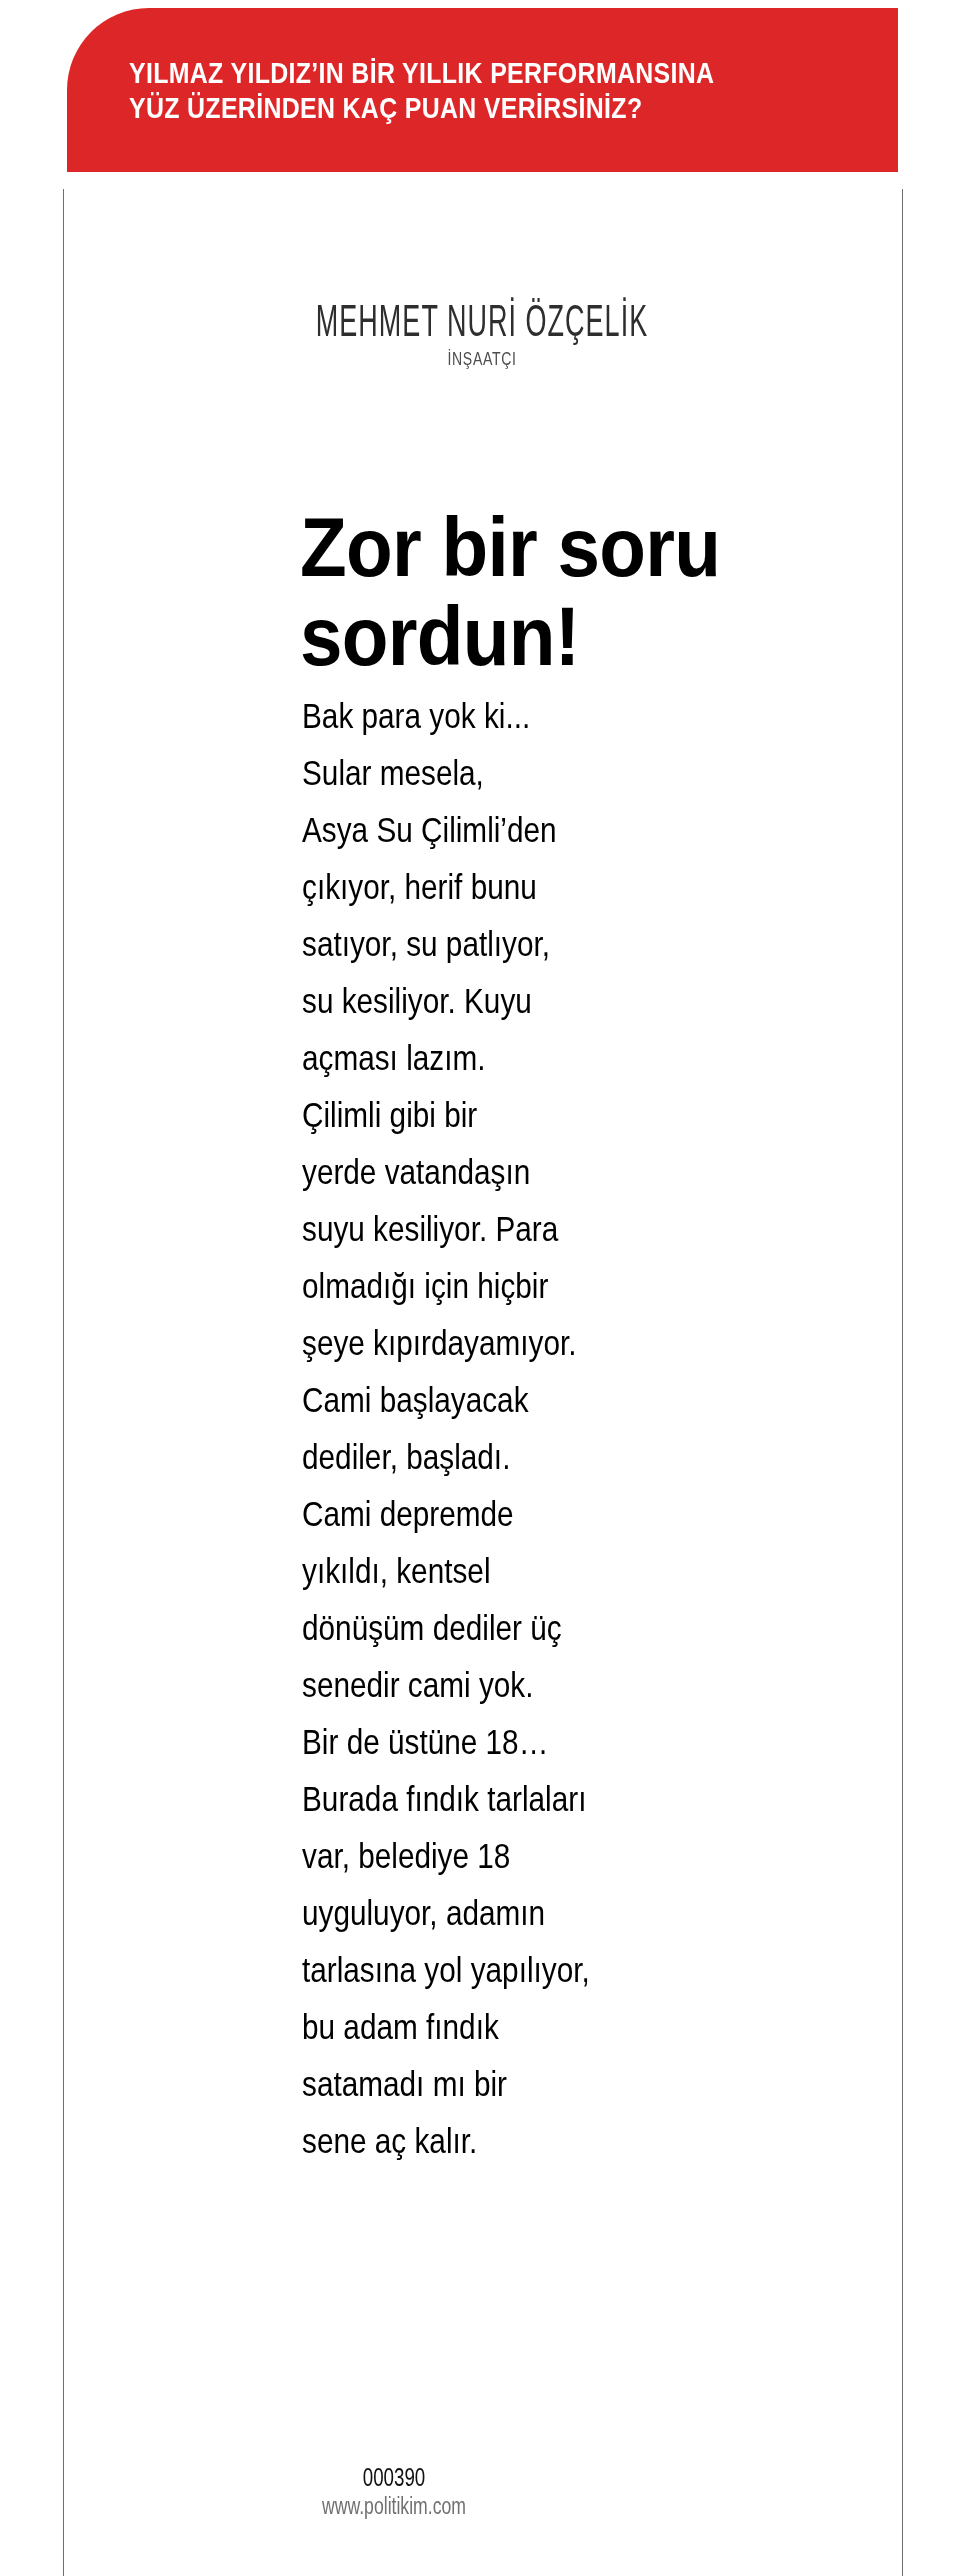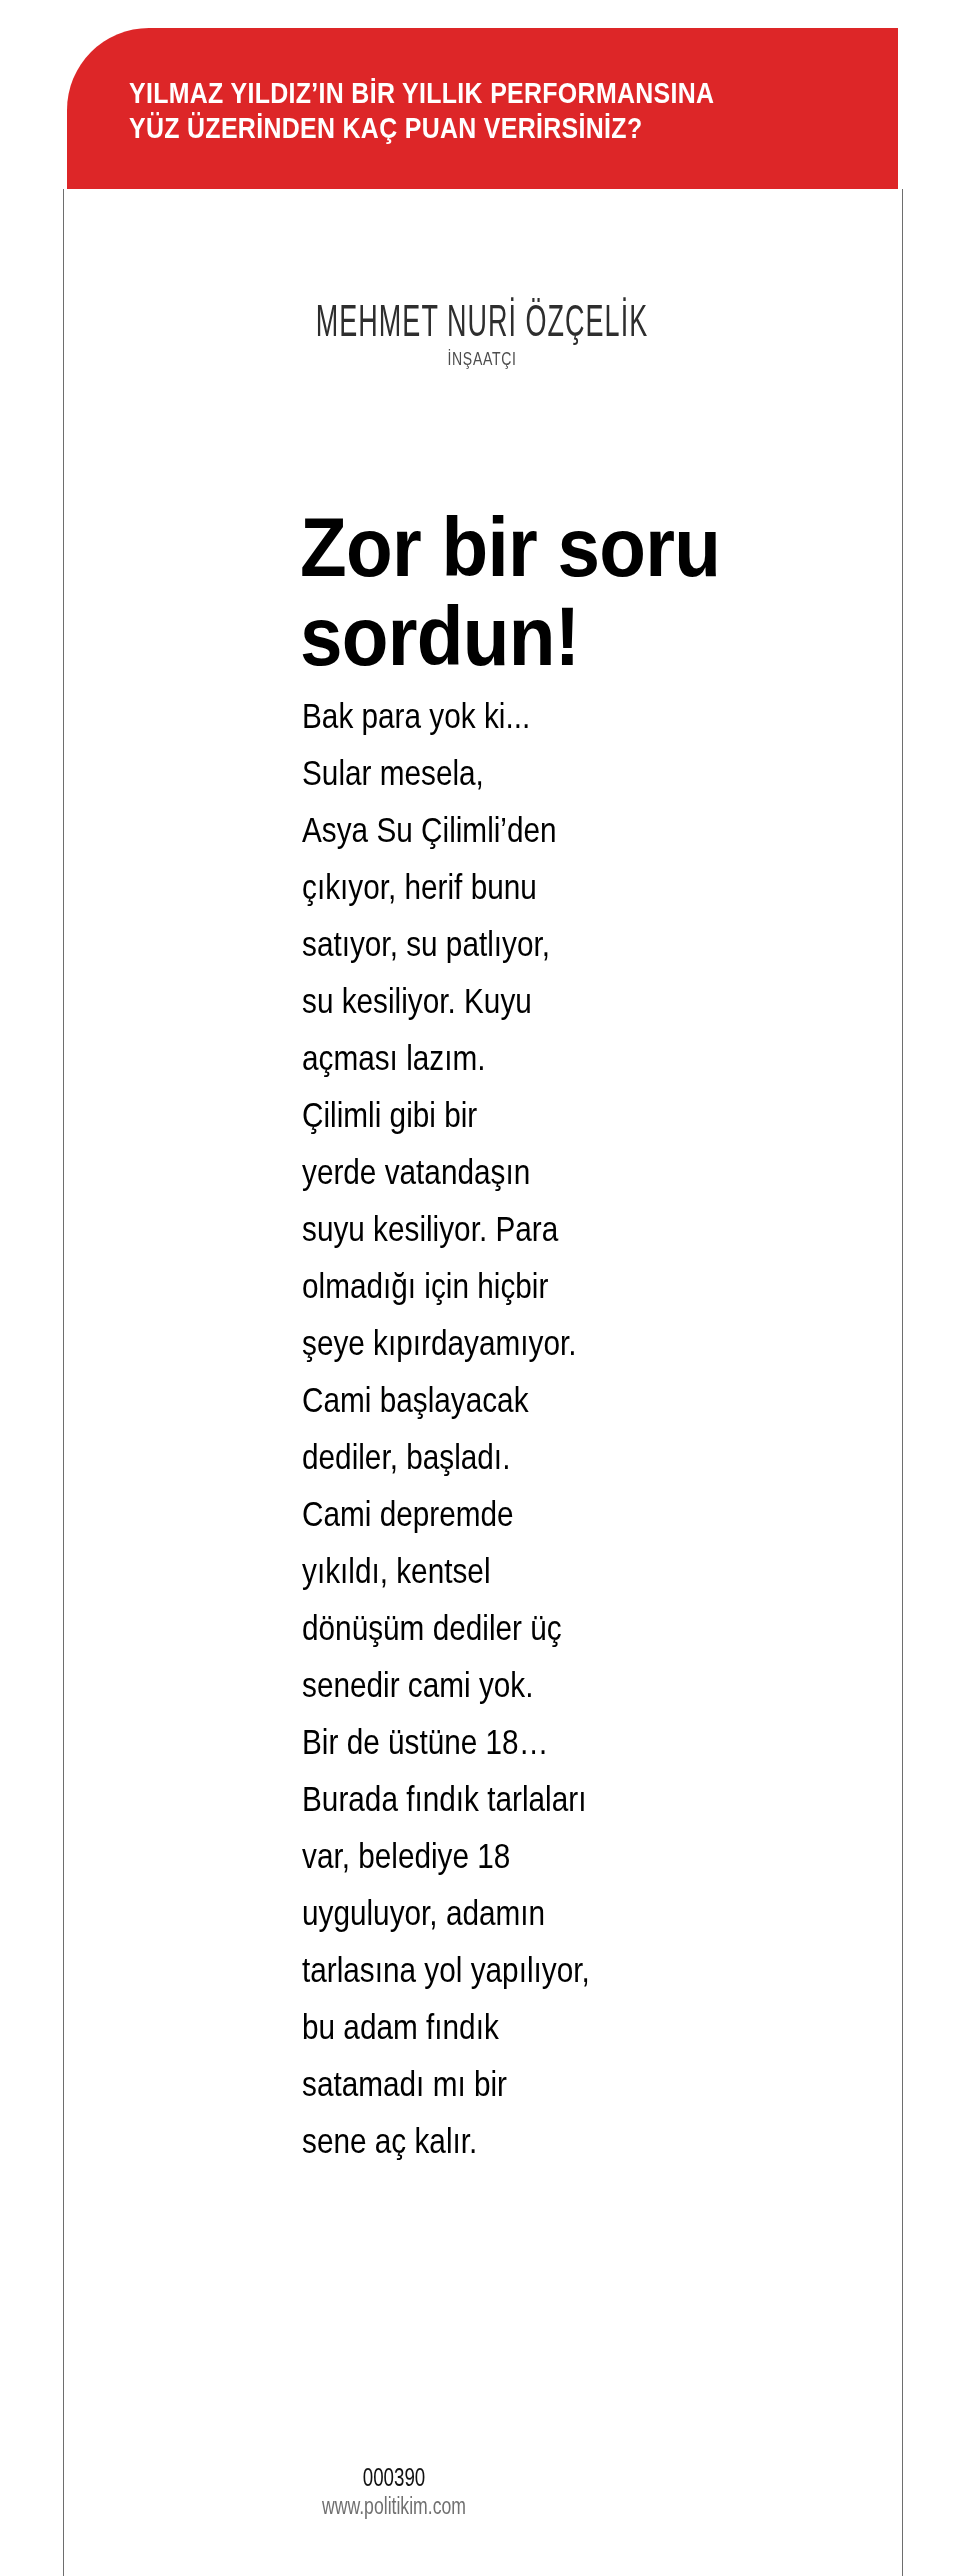--- a/index.html
+++ b/index.html
@@ -15,21 +15,20 @@
 
   
   .banner {
     position: absolute;
     left: 67px;
     top: 8.4px;
     width: 831px;
     height: 164px;
     background: #DD2628;
     border-top-left-radius: 82px;
-    margin-top: 20px;
   }
   .banner-text {
     position: absolute;
     left: 62px;
     top: 47px;
     font-weight: bold;
     font-size: 30px;
     line-height: 35px;
     color: #ffffff;
     white-space: pre-line;

